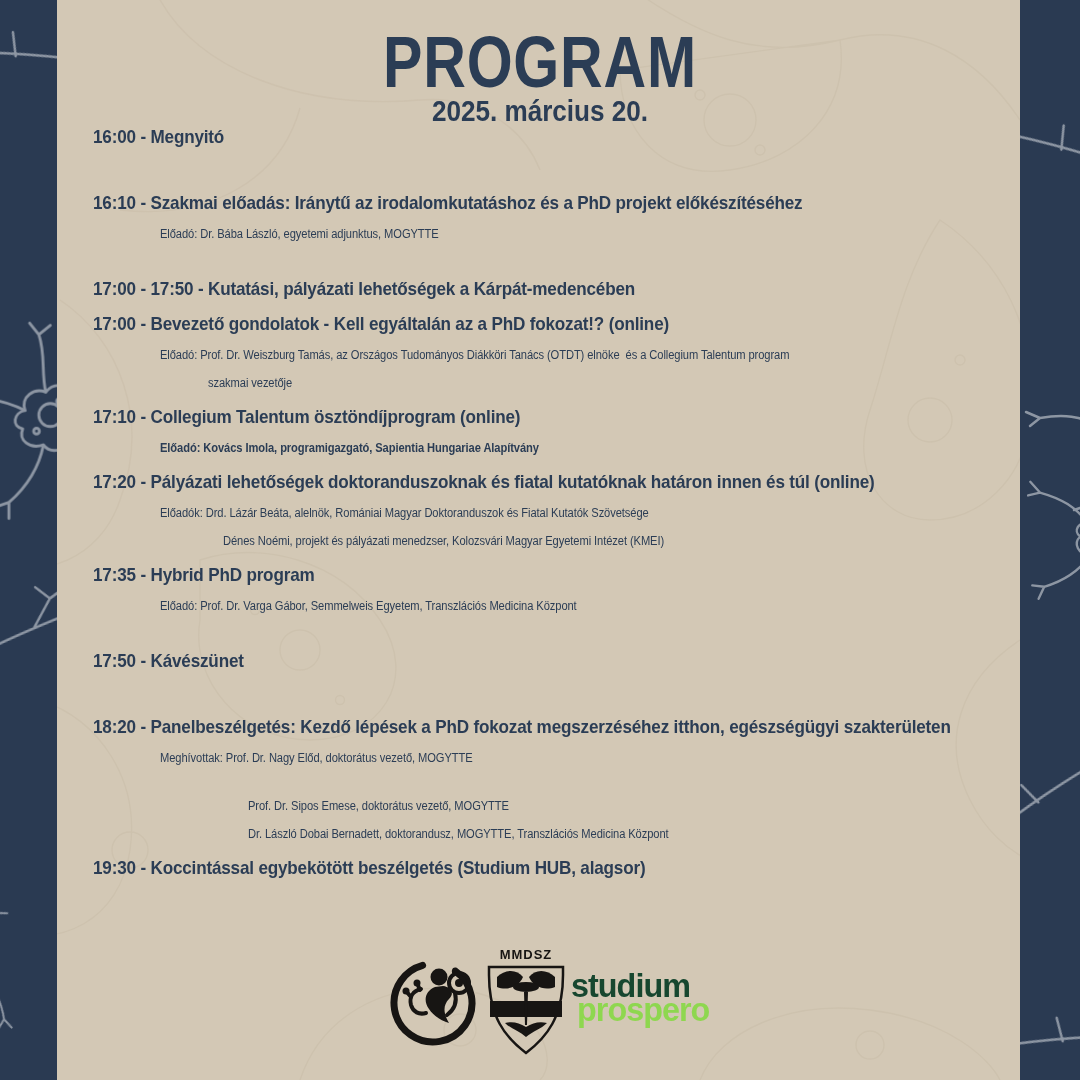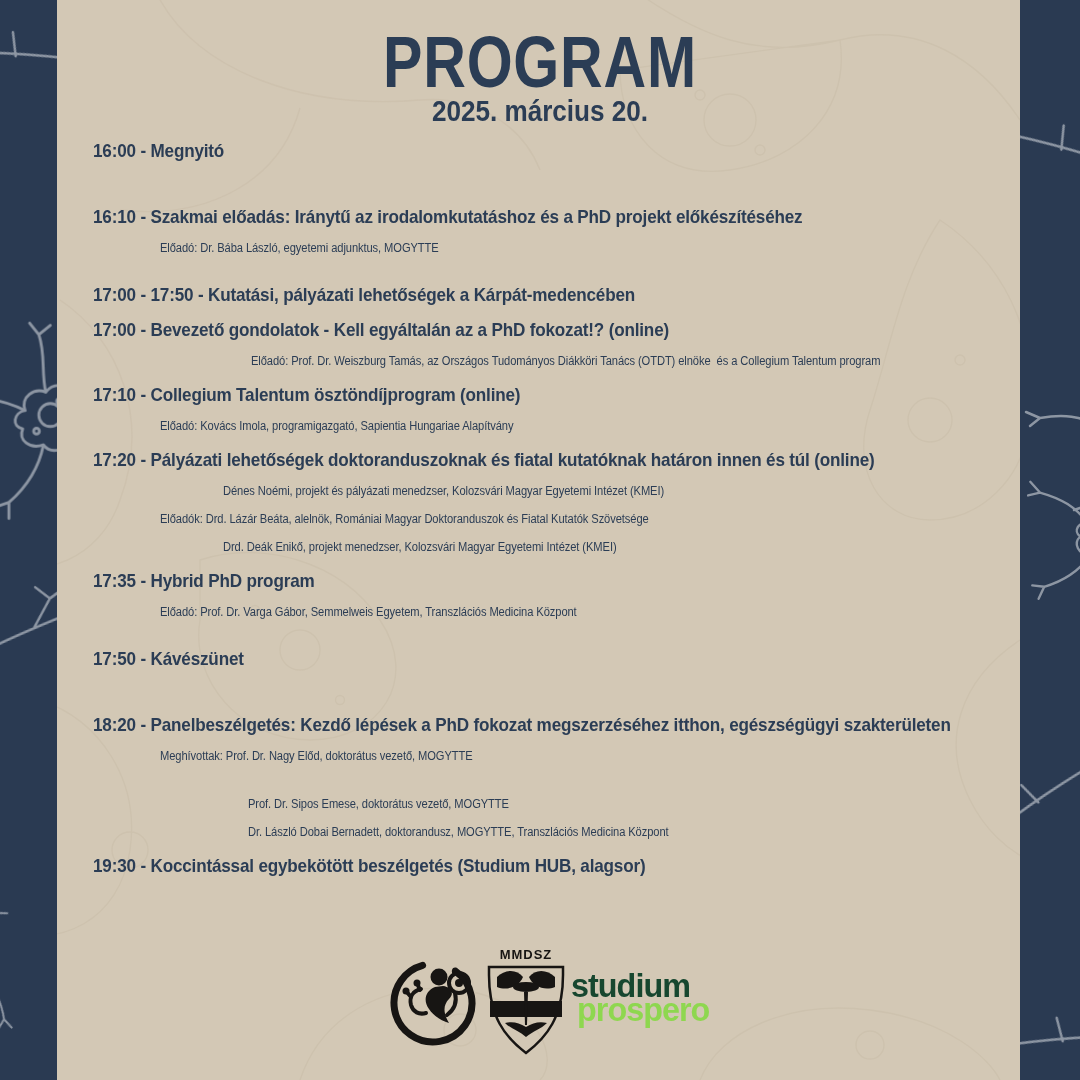--- a/index.html
+++ b/index.html
@@ -19,26 +19,26 @@
   .header{position:absolute;left:0;right:0;top:30px;text-align:center;z-index:3;}
   .title{
     font-size:72px;font-weight:700;line-height:64px;letter-spacing:1px;
     transform:scaleX(.82);transform-origin:50% 50%;white-space:nowrap;
   }
   .date{
     font-size:29px;font-weight:700;line-height:30px;margin-top:2px;
     transform:scaleX(.9);transform-origin:50% 50%;white-space:nowrap;
   }
 
-  .schedule{position:absolute;left:93px;top:131px;right:62px;z-index:3;}
+  .schedule{position:absolute;left:93px;top:117px;right:62px;z-index:3;}
   .event{margin-top:5px;margin-bottom:2px;line-height:30px;font-weight:700;font-size:19px;white-space:nowrap;}
   .event > span.scale{display:inline-block;transform:scaleX(.90);transform-origin:0 50%;white-space:pre;letter-spacing:-0.2px;}
   .detail{line-height:28px;font-size:12px;white-space:nowrap;}
   .detail > span.scale{display:inline-block;transform:scaleX(.93);transform-origin:0 50%;white-space:pre;letter-spacing:-0.1px;}
-  .gap-medium{margin-top:18px;}
+  .gap-medium{margin-top:26px;}
   .gap-large{margin-top:36px;}
 
   .footer{
     position:absolute;left:57px;right:60px;top:948px;height:110px;z-index:3;
     display:flex;align-items:center;justify-content:center;margin-left:20px;
   }
   .logo{flex:0 0 auto;}
   .studium-wrap{position:relative;width:140px;height:70px;text-align:center;}
   .studium-word{
     font-weight:700;font-size:34px;letter-spacing:-1px;line-height:30px;
@@ -121,27 +121,27 @@
   <div class="title">PROGRAM</div>
   <div class="date">2025. március 20.</div>
 </div>
 
 <div class="schedule">
     <div class="event"><span class="scale"><span>16:00</span><span> - Megnyitó</span></span></div>
     <div class="event gap-large"><span class="scale"><span>16:10</span><span> - Szakmai előadás: Iránytű az irodalomkutatáshoz és a PhD projekt előkészítéséhez</span></span></div>
     <div class="detail" style="padding-left: 67px;"><span class="scale">Előadó: Dr. Bába László, egyetemi adjunktus, MOGYTTE</span></div>
     <div class="event gap-medium"><span class="scale"><span>17:00 - 17:50</span><span> - Kutatási, pályázati lehetőségek a Kárpát-medencében</span></span></div>
     <div class="event"><span class="scale"><span>17:00</span><span> - Bevezető gondolatok - Kell egyáltalán az a PhD fokozat!? (online)</span></span></div>
-    <div class="detail" style="padding-left: 67px; text-align: center;"><span class="scale">Előadó: Prof. Dr. Weiszburg Tamás, az Országos Tudományos Diákköri Tanács (OTDT) elnöke  és a Collegium Talentum program</span></div>
+    <div class="detail" style="padding-left: 67px;"><span class="scale">Előadó: Prof. Dr. Weiszburg Tamás, az Országos Tudományos Diákköri Tanács (OTDT) elnöke  és a Collegium Talentum program</span></div>
+    <div class="detail" style="padding-left: 115px;"><span class="scale">szakmai vezetője</span></div>
     <div class="event"><span class="scale"><span>17:10</span><span> - Collegium Talentum ösztöndíjprogram (online)</span></span></div>
-    <div class="detail" style="padding-left: 67px;"><span class="scale">Előadó: Kovács Imola, programigazgató, Sapientia Hungariae Alapítvány</span></div>
+    <div class="detail" style="padding-left: 67px; font-weight: bold;"><span class="scale">Előadó: Kovács Imola, programigazgató, Sapientia Hungariae Alapítvány</span></div>
     <div class="event"><span class="scale"><span>17:20</span><span> - Pályázati lehetőségek doktoranduszoknak és fiatal kutatóknak határon innen és túl (online)</span></span></div>
+    <div class="detail" style="padding-left: 67px;"><span class="scale">Előadók: Drd. Lázár Beáta, alelnök, Romániai Magyar Doktoranduszok és Fiatal Kutatók Szövetsége</span></div>
     <div class="detail" style="padding-left: 130px;"><span class="scale">Dénes Noémi, projekt és pályázati menedzser, Kolozsvári Magyar Egyetemi Intézet (KMEI)</span></div>
-    <div class="detail" style="padding-left: 67px;"><span class="scale">Előadók: Drd. Lázár Beáta, alelnök, Romániai Magyar Doktoranduszok és Fiatal Kutatók Szövetsége</span></div>
-    <div class="detail" style="padding-left: 130px;"><span class="scale">Drd. Deák Enikő, projekt menedzser, Kolozsvári Magyar Egyetemi Intézet (KMEI)</span></div>
     <div class="event"><span class="scale"><span>17:35</span><span> - Hybrid PhD program</span></span></div>
     <div class="detail" style="padding-left: 67px;"><span class="scale">Előadó: Prof. Dr. Varga Gábor, Semmelweis Egyetem, Transzlációs Medicina Központ</span></div>
     <div class="event gap-medium"><span class="scale"><span>17:50</span><span> - Kávészünet</span></span></div>
     <div class="event gap-large"><span class="scale"><span>18:20</span><span> - Panelbeszélgetés: Kezdő lépések a PhD fokozat megszerzéséhez itthon, egészségügyi szakterületen</span></span></div>
     <div class="detail" style="padding-left: 67px;"><span class="scale">Meghívottak: Prof. Dr. Nagy Előd, doktorátus vezető, MOGYTTE</span></div>
     <div class="detail" style="padding-left: 155px; margin-top: 20px;"><span class="scale">Prof. Dr. Sipos Emese, doktorátus vezető, MOGYTTE</span></div>
     <div class="detail" style="padding-left: 155px;"><span class="scale">Dr. László Dobai Bernadett, doktorandusz, MOGYTTE, Transzlációs Medicina Központ</span></div>
     <div class="event"><span class="scale"><span>19:30</span><span> - Koccintással egybekötött beszélgetés (Studium HUB, alagsor)</span></span></div>
   </div>
 

